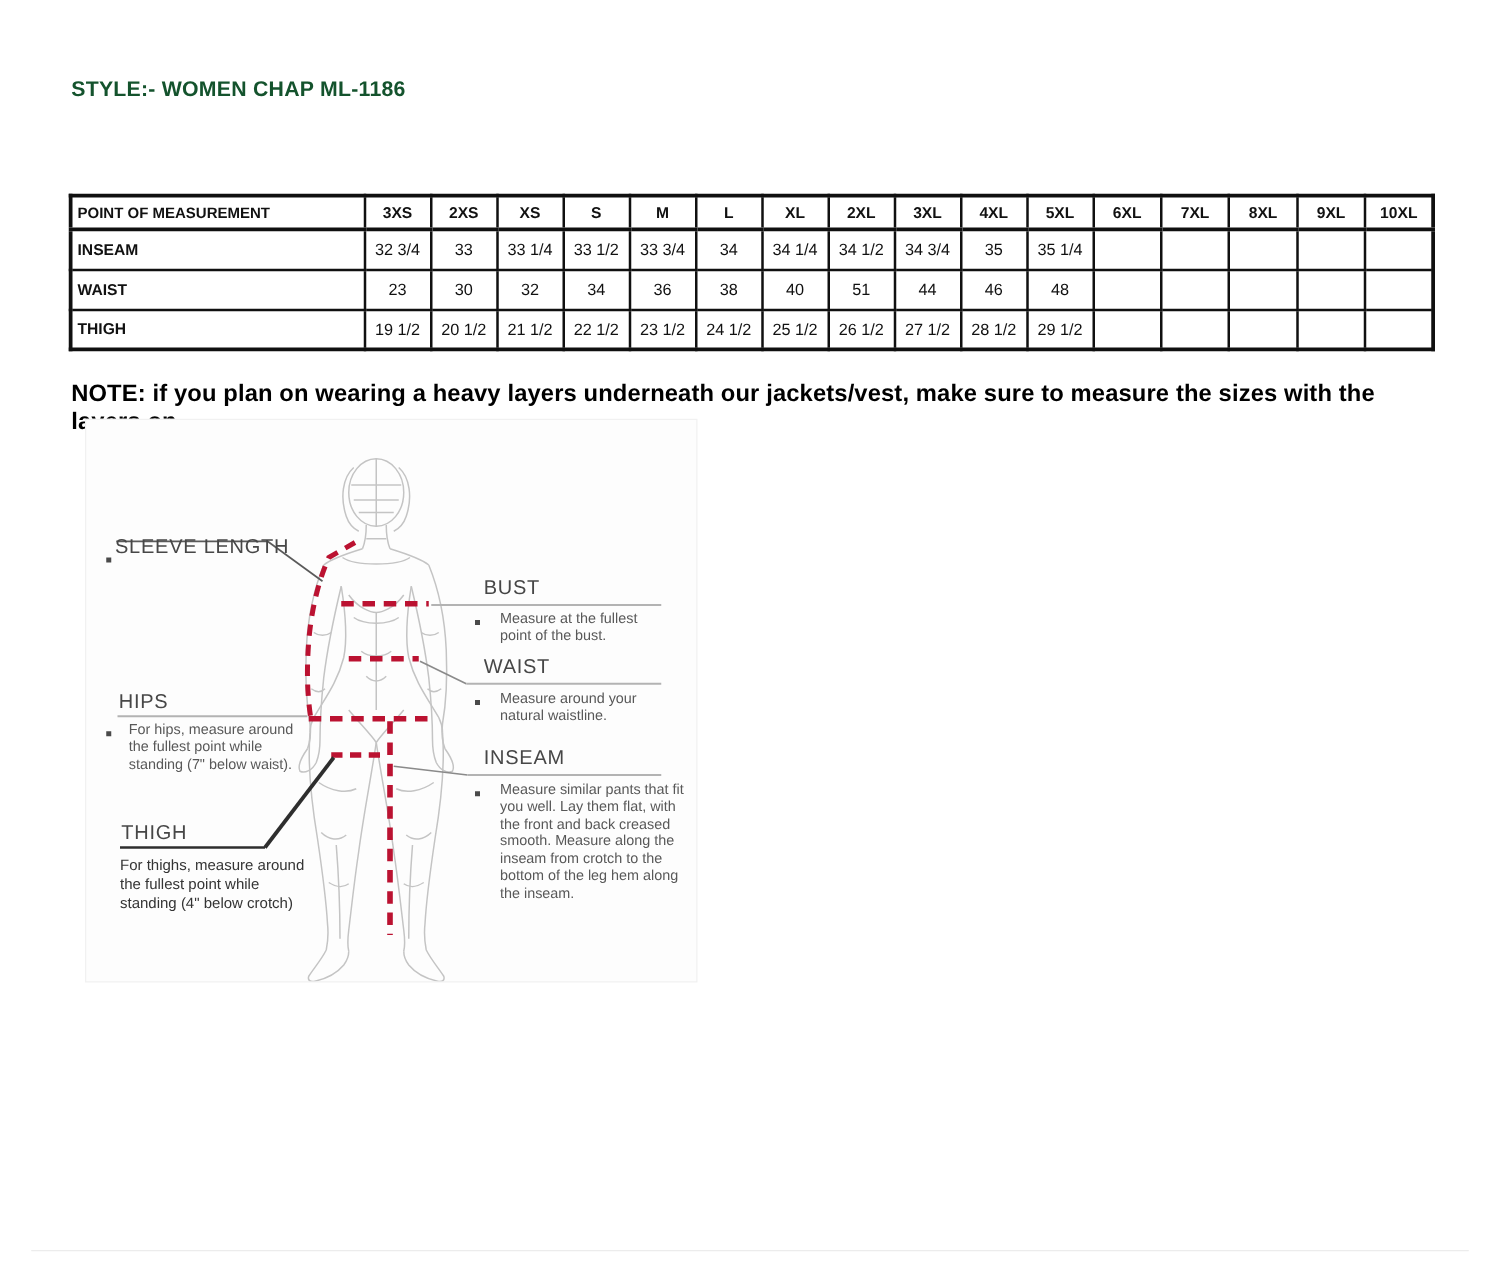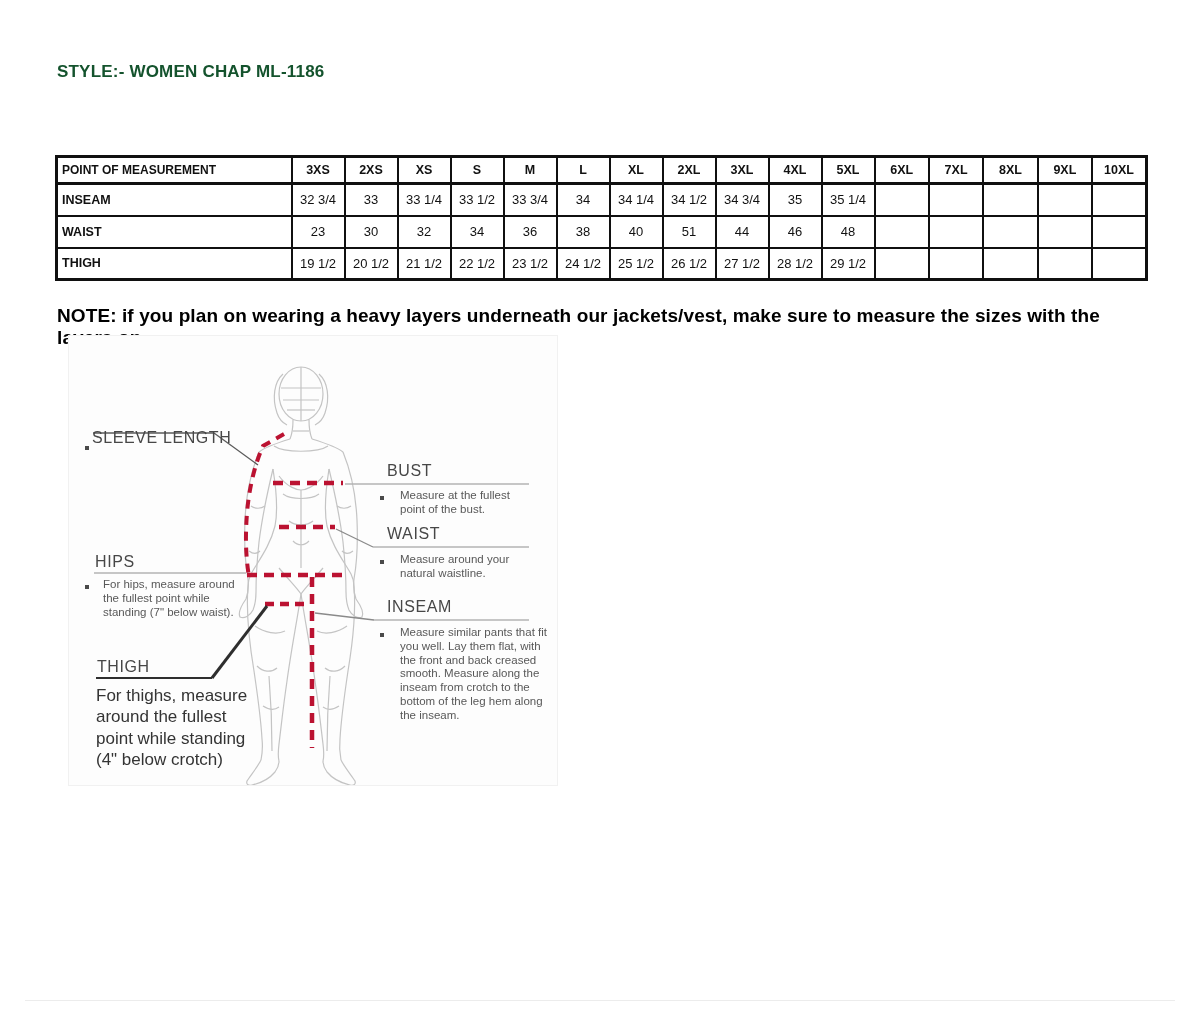--- a/index.html
+++ b/index.html
@@ -42,21 +42,21 @@
     background:#fdfdfd;border:1px solid #f1f1f1;
   }
   .diagram svg{position:absolute;left:0;top:0;}
   .dg-title{
     position:absolute;font-size:16px;color:#474747;letter-spacing:.6px;
     font-weight:400;white-space:nowrap;
   }
   .dg-desc{
     position:absolute;font-size:11.5px;line-height:1.2;color:#585858;
   }
-  .dg-desc.dark{color:#343434;font-size:17px;line-height:1.25;}
+  .dg-desc.dark{color:#343434;font-size:12px;line-height:1.25;}
   .dg-bullet{
     position:absolute;width:4px;height:4px;background:#4a4a4a;
   }
   .bottom-hairline{
     position:absolute;left:25px;top:1000px;width:1150px;height:1px;background:#ececec;
   }
 </style>
 </head>
 <body>
 

